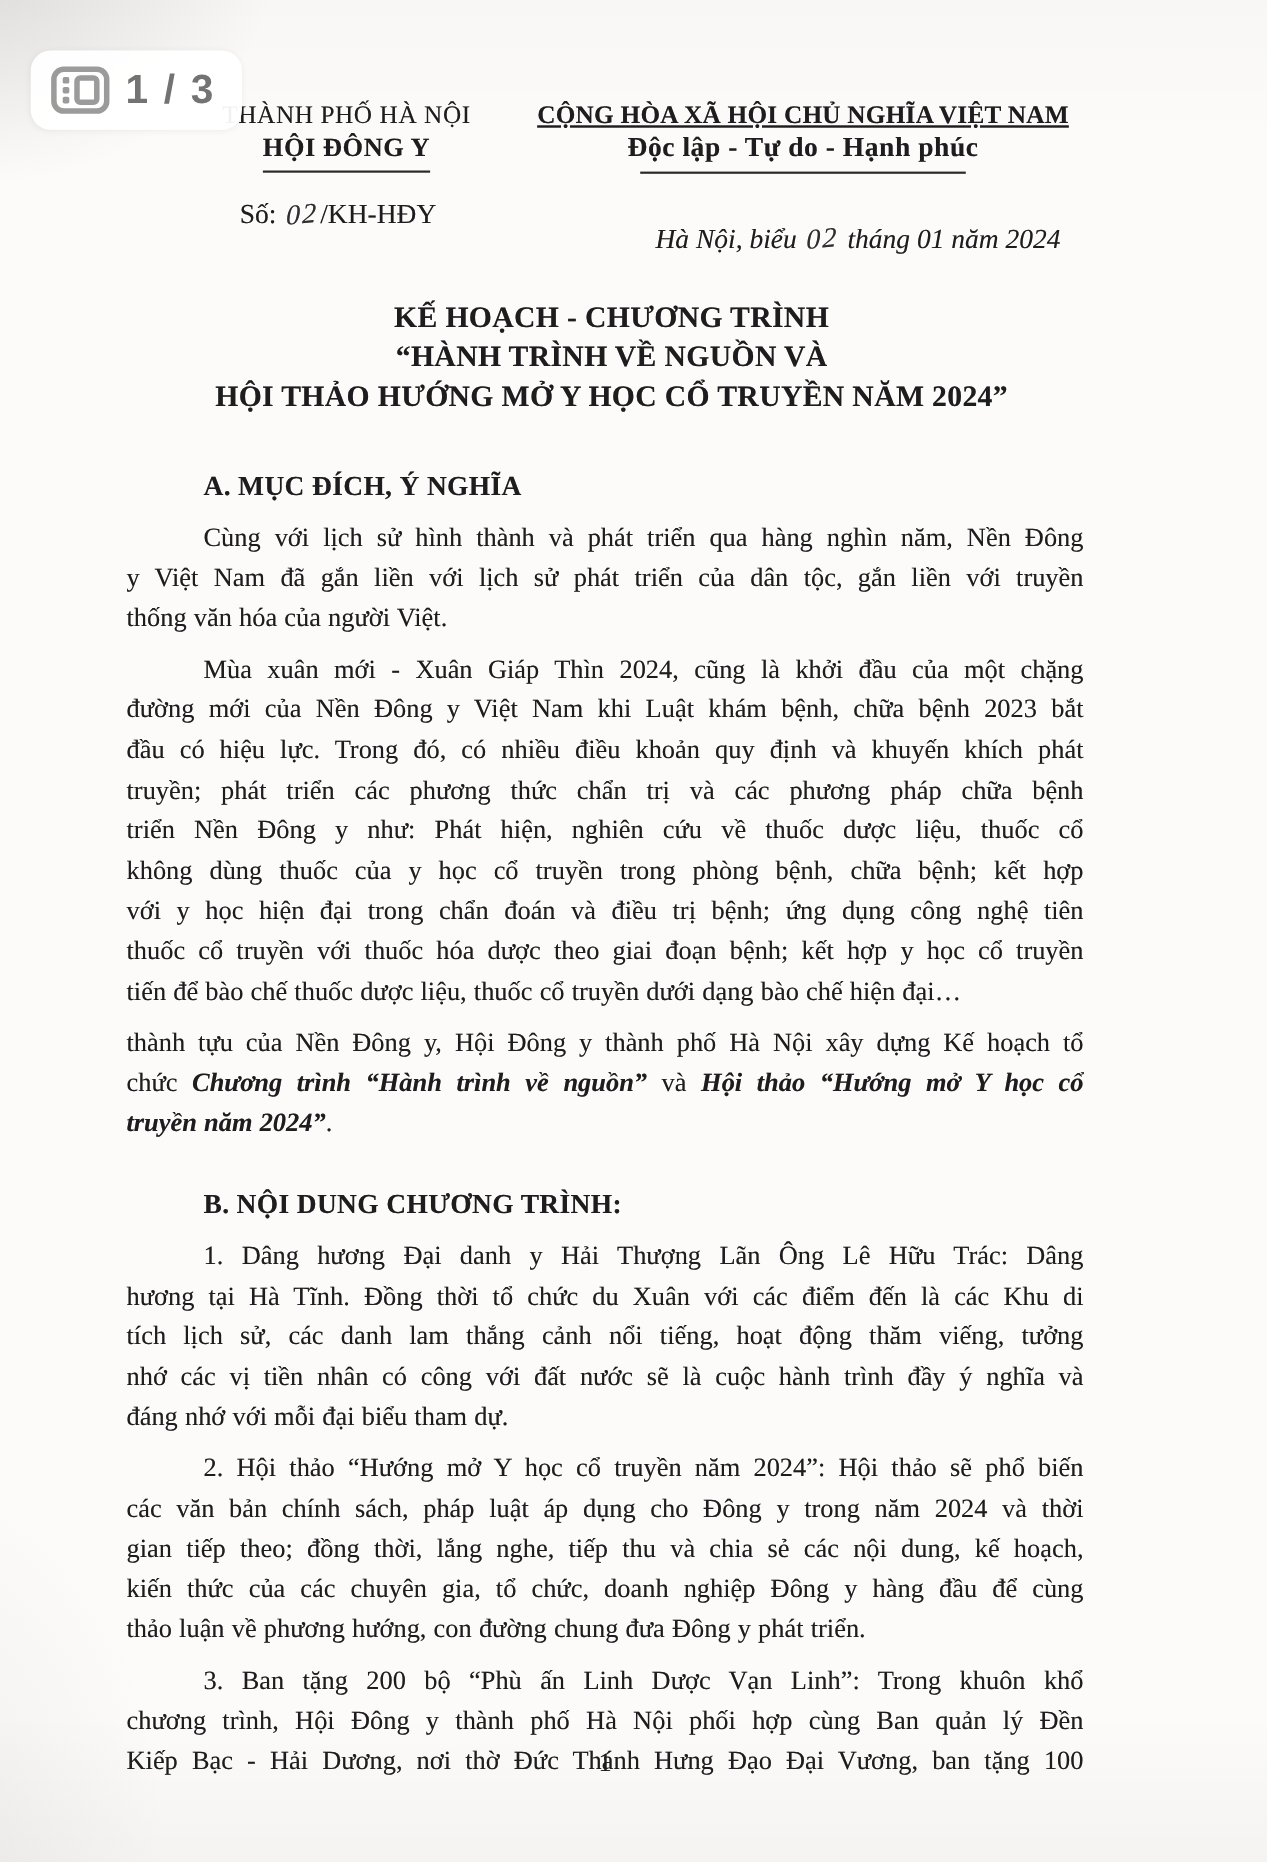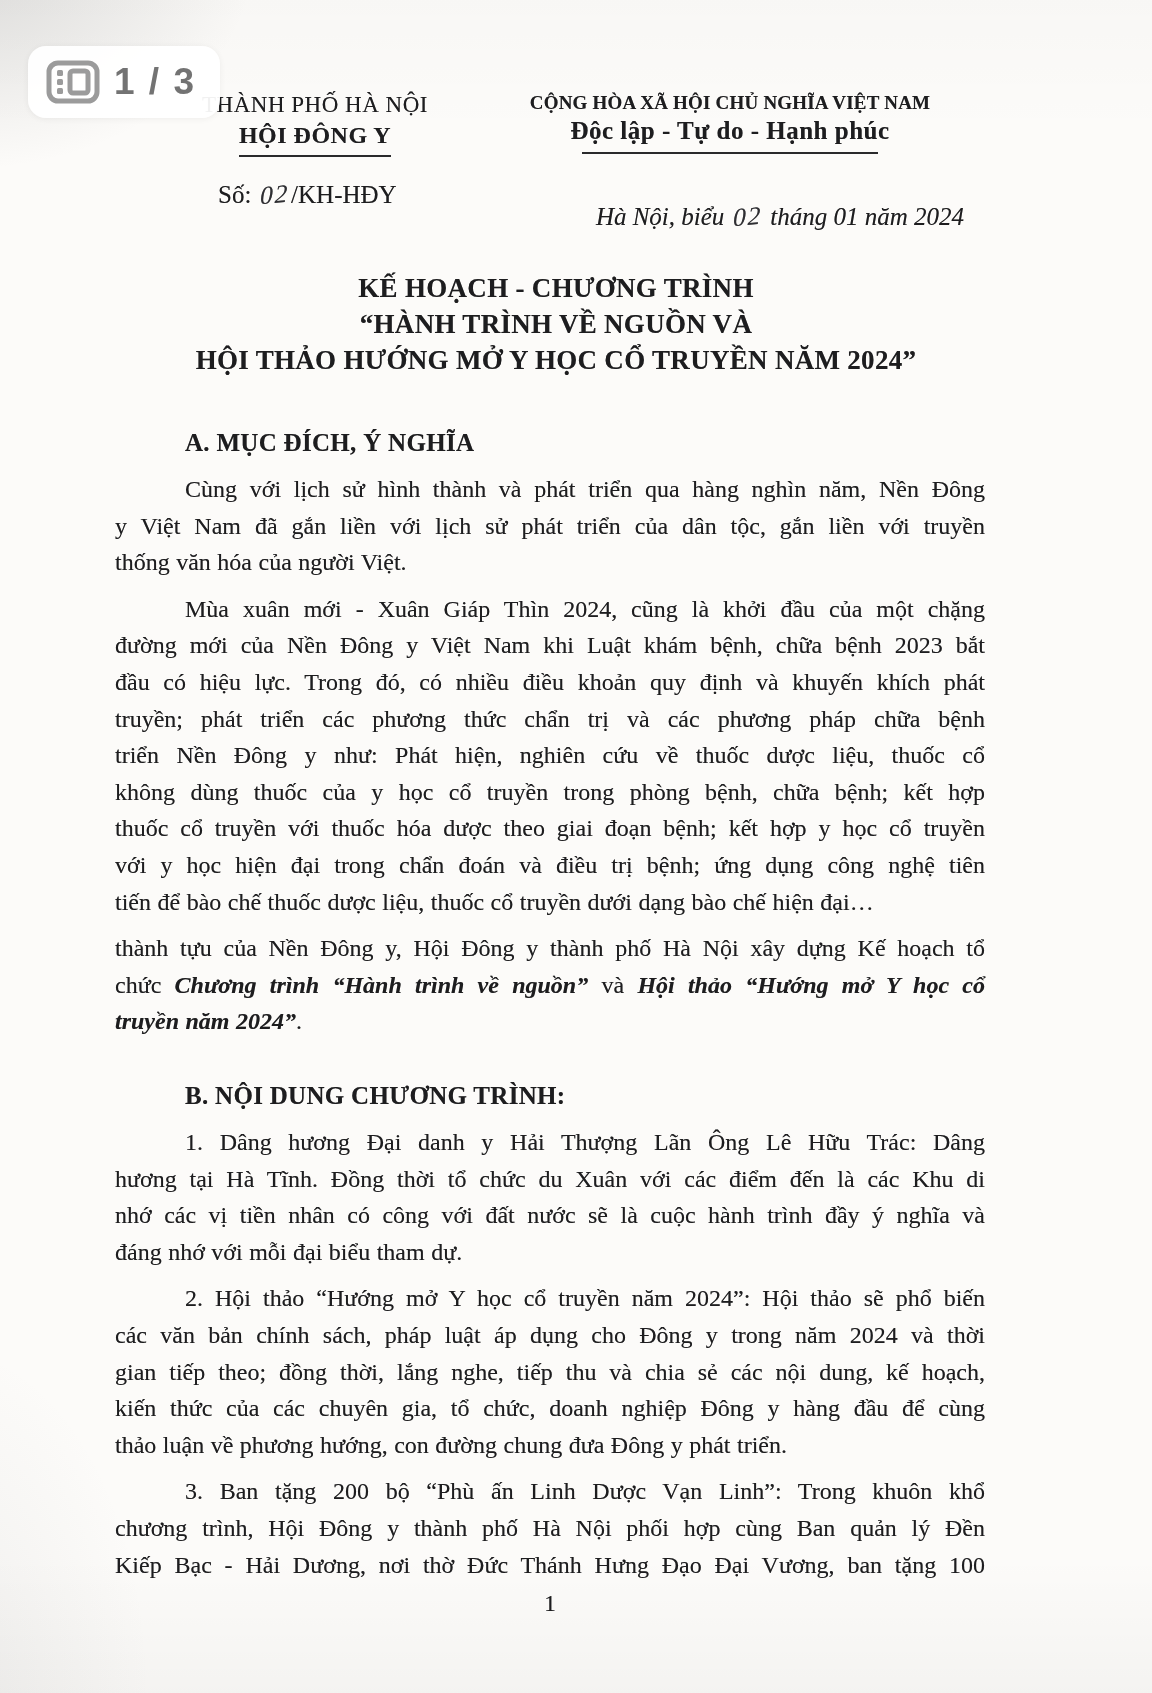--- a/index.html
+++ b/index.html
@@ -28,21 +28,21 @@
     font-family:"Liberation Sans","DejaVu Sans",sans-serif;
   }
   .badge .count{font-size:37px;font-weight:bold;color:#737373;letter-spacing:2px;}
 
   
   .hdr-left{position:absolute;left:165px;top:92px;width:300px;text-align:center;z-index:5;}
   .hdr-left .l1{font-size:23px;letter-spacing:0.5px;}
   .hdr-left .l2{font-size:24px;font-weight:bold;margin-top:4px;letter-spacing:0.5px;}
   .hdr-left .rule{width:152px;border-bottom:2px solid #2a2a2c;margin:6px auto 0;}
   .hdr-right{position:absolute;left:480px;top:92px;width:500px;text-align:center;z-index:5;}
-  .hdr-right .l1{font-size:19px;font-weight:bold;letter-spacing:0.2px;}
+  .hdr-right .l1{font-size:23px;font-weight:bold;letter-spacing:0.2px;text-decoration:underline;}
   .hdr-right .l2{font-size:25px;font-weight:bold;margin-top:3px;letter-spacing:0.5px;}
   .hdr-right .rule{width:296px;border-bottom:2px solid #2a2a2c;margin:7px auto 0;}
 
   .ref-number{position:absolute;left:218px;top:180px;font-size:25px;}
   .date-line{position:absolute;left:560px;top:202px;width:440px;font-size:25px;font-style:italic;text-align:center;}
   .handwritten{
     display:inline-block;font-style:italic;font-size:1.02em;color:#2f2f33;
     transform:rotate(-5deg) skewX(-6deg);letter-spacing:2px;padding:0 2px;
   }
 
@@ -118,38 +118,39 @@
         <div class="tline">y Việt Nam đã gắn liền với lịch sử phát triển của dân tộc, gắn liền với truyền</div>
         <div class="tline last">thống văn hóa của người Việt.</div>
       </div>
       <div class="para">
         <div class="tline first">Mùa xuân mới - Xuân Giáp Thìn 2024, cũng là khởi đầu của một chặng</div>
         <div class="tline">đường mới của Nền Đông y Việt Nam khi Luật khám bệnh, chữa bệnh 2023 bắt</div>
         <div class="tline">đầu có hiệu lực. Trong đó, có nhiều điều khoản quy định và khuyến khích phát</div>
         <div class="tline">truyền; phát triển các phương thức chẩn trị và các phương pháp chữa bệnh</div>
         <div class="tline">triển Nền Đông y như: Phát hiện, nghiên cứu về thuốc dược liệu, thuốc cổ</div>
         <div class="tline">không dùng thuốc của y học cổ truyền trong phòng bệnh, chữa bệnh; kết hợp</div>
+        <div class="tline">với y học hiện đại trong chẩn đoán và điều trị bệnh; ứng dụng công nghệ tiên</div>
         <div class="tline">thuốc cổ truyền với thuốc hóa dược theo giai đoạn bệnh; kết hợp y học cổ truyền</div>
-        <div class="tline">với y học hiện đại trong chẩn đoán và điều trị bệnh; ứng dụng công nghệ tiên</div>
         <div class="tline last">tiến để bào chế thuốc dược liệu, thuốc cổ truyền dưới dạng bào chế hiện đại…</div>
       </div>
       <div class="para">
         <div class="tline">thành tựu của Nền Đông y, Hội Đông y thành phố Hà Nội xây dựng Kế hoạch tổ</div>
         <div class="tline"><span>chức </span><span class="seg-bi">Chương trình “Hành trình về nguồn”</span><span> và </span><span class="seg-bi">Hội thảo “Hướng mở Y học cổ</span></div>
         <div class="tline last"><span class="seg-bi">truyền năm 2024”</span><span>.</span></div>
       </div>
     </div>
 </div>
 
 <div class="section sec-b ink">
   <div class="sec-heading">B. NỘI DUNG CHƯƠNG TRÌNH:</div>
   <div id="sec-b-items">
       <div class="para">
         <div class="tline first">1. Dâng hương Đại danh y Hải Thượng Lãn Ông Lê Hữu Trác: Dâng</div>
         <div class="tline">hương tại Hà Tĩnh. Đồng thời tổ chức du Xuân với các điểm đến là các Khu di</div>
+        <div class="tline">tích lịch sử, các danh lam thắng cảnh nổi tiếng, hoạt động thăm viếng, tưởng</div>
         <div class="tline">nhớ các vị tiền nhân có công với đất nước sẽ là cuộc hành trình đầy ý nghĩa và</div>
         <div class="tline last">đáng nhớ với mỗi đại biểu tham dự.</div>
       </div>
       <div class="para">
         <div class="tline first">2. Hội thảo “Hướng mở Y học cổ truyền năm 2024”: Hội thảo sẽ phổ biến</div>
         <div class="tline">các văn bản chính sách, pháp luật áp dụng cho Đông y trong năm 2024 và thời</div>
         <div class="tline">gian tiếp theo; đồng thời, lắng nghe, tiếp thu và chia sẻ các nội dung, kế hoạch,</div>
         <div class="tline">kiến thức của các chuyên gia, tổ chức, doanh nghiệp Đông y hàng đầu để cùng</div>
         <div class="tline last">thảo luận về phương hướng, con đường chung đưa Đông y phát triển.</div>
       </div>

